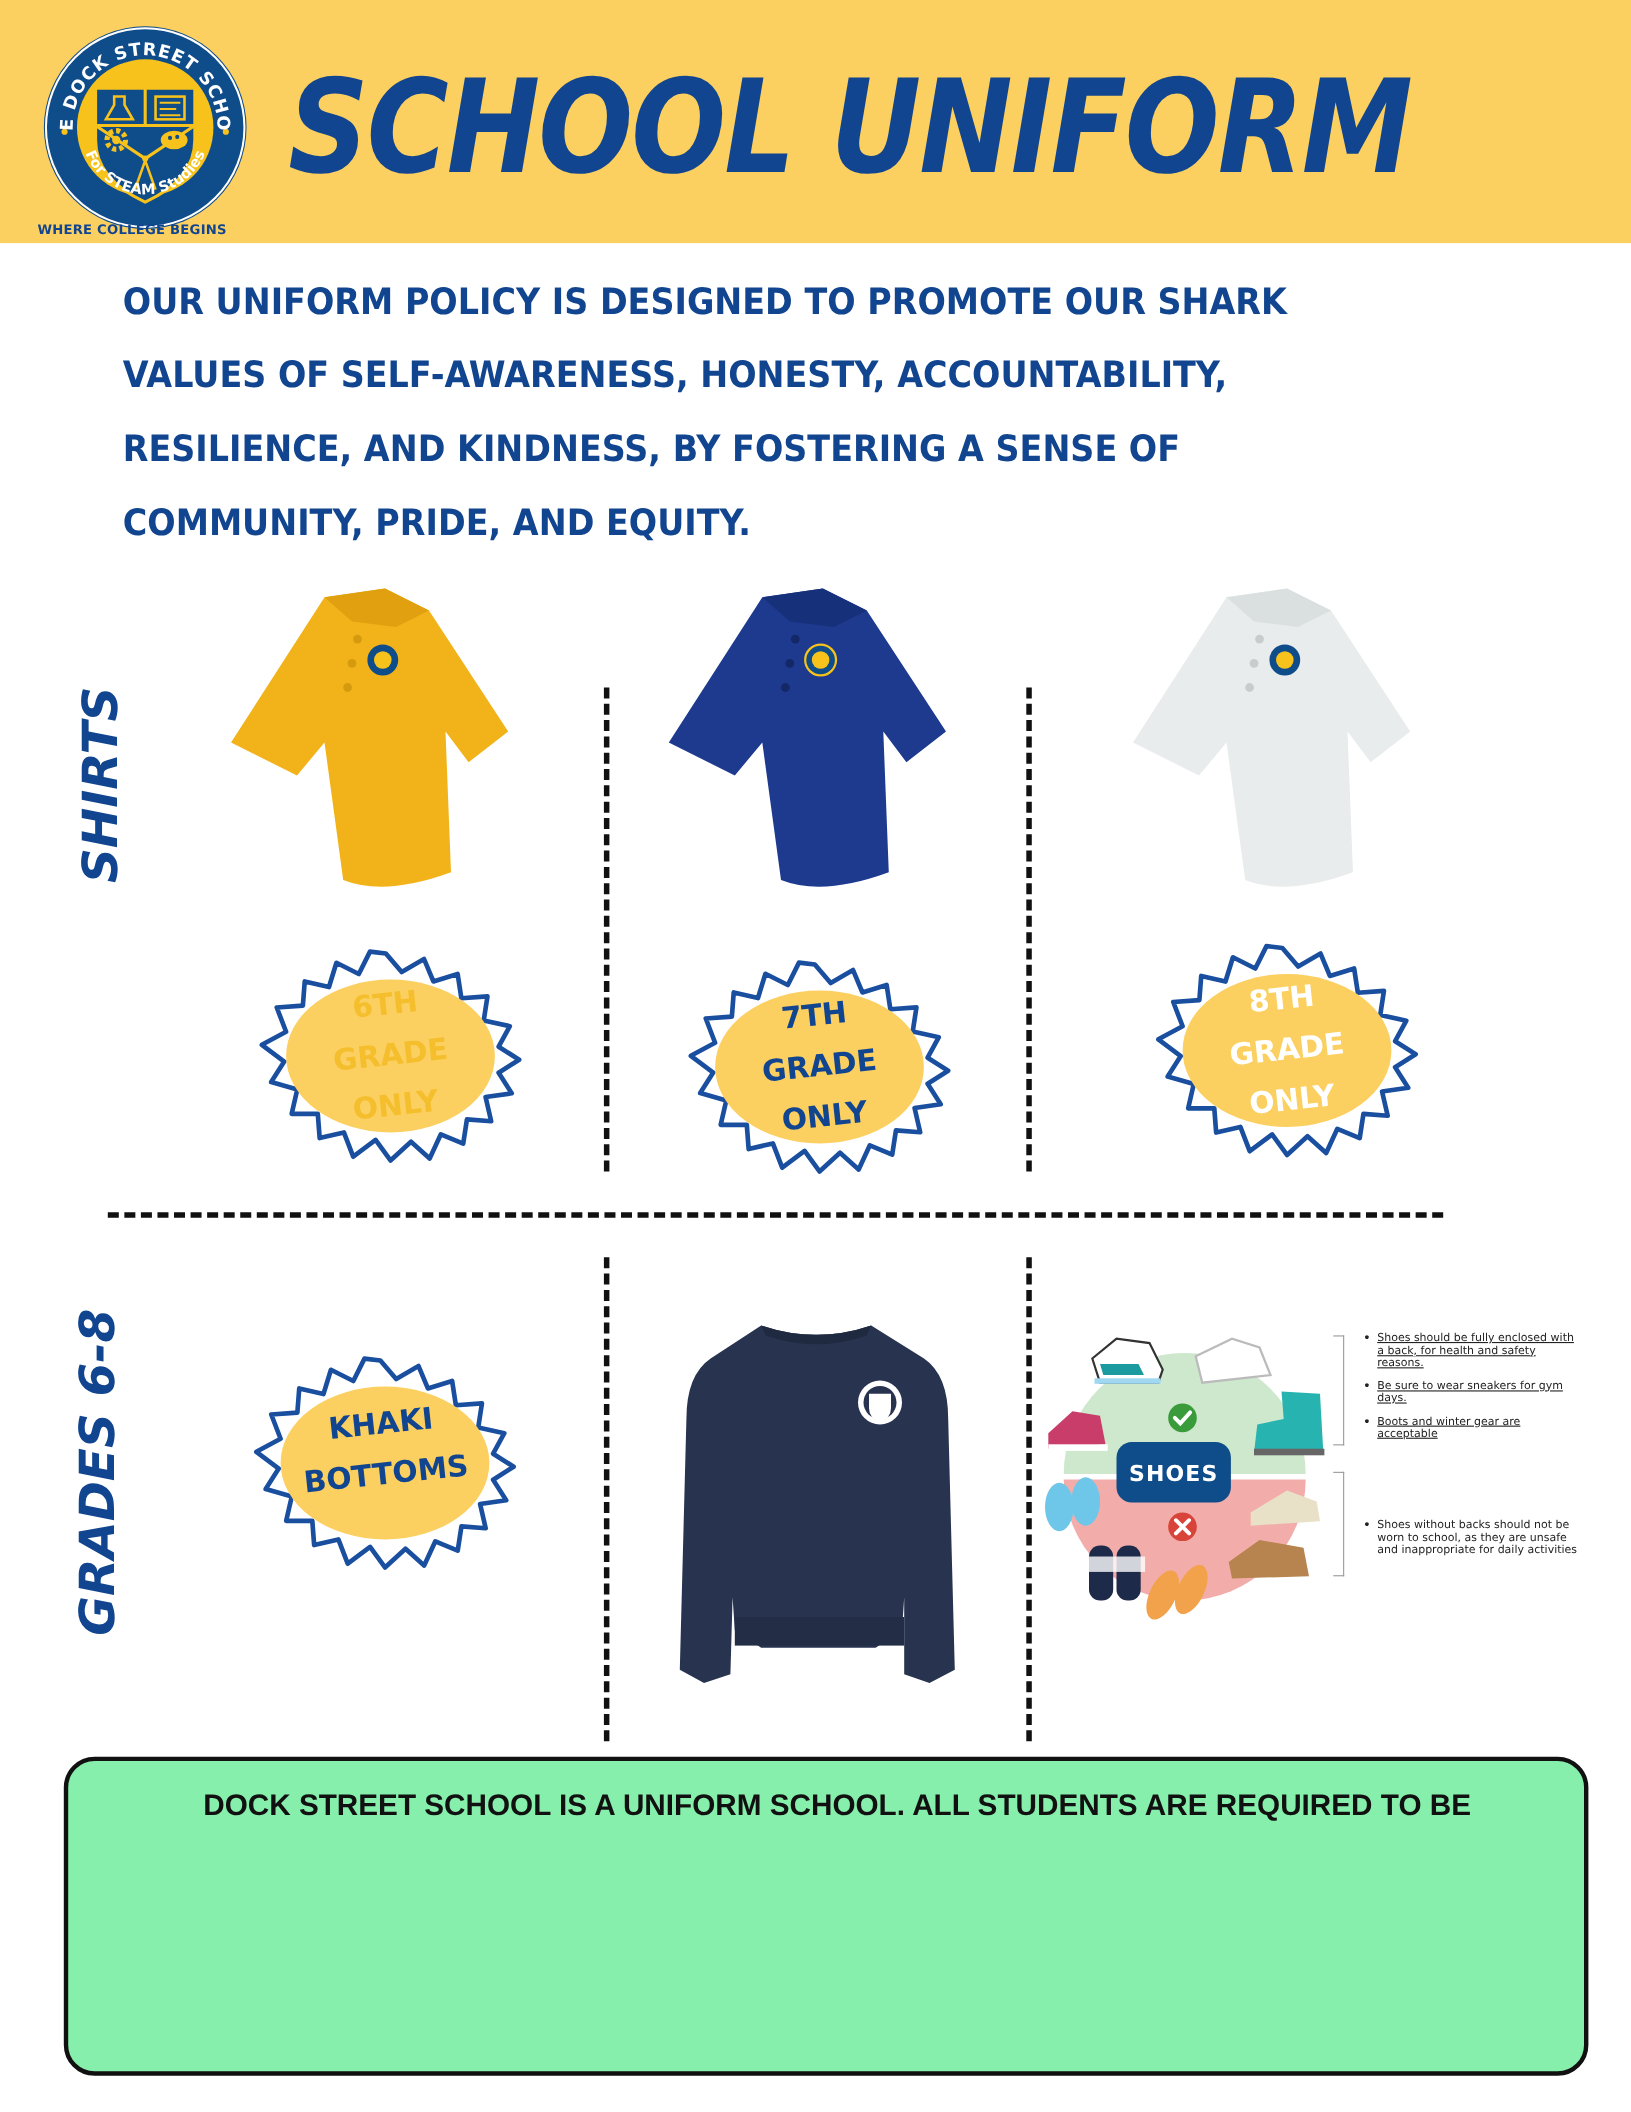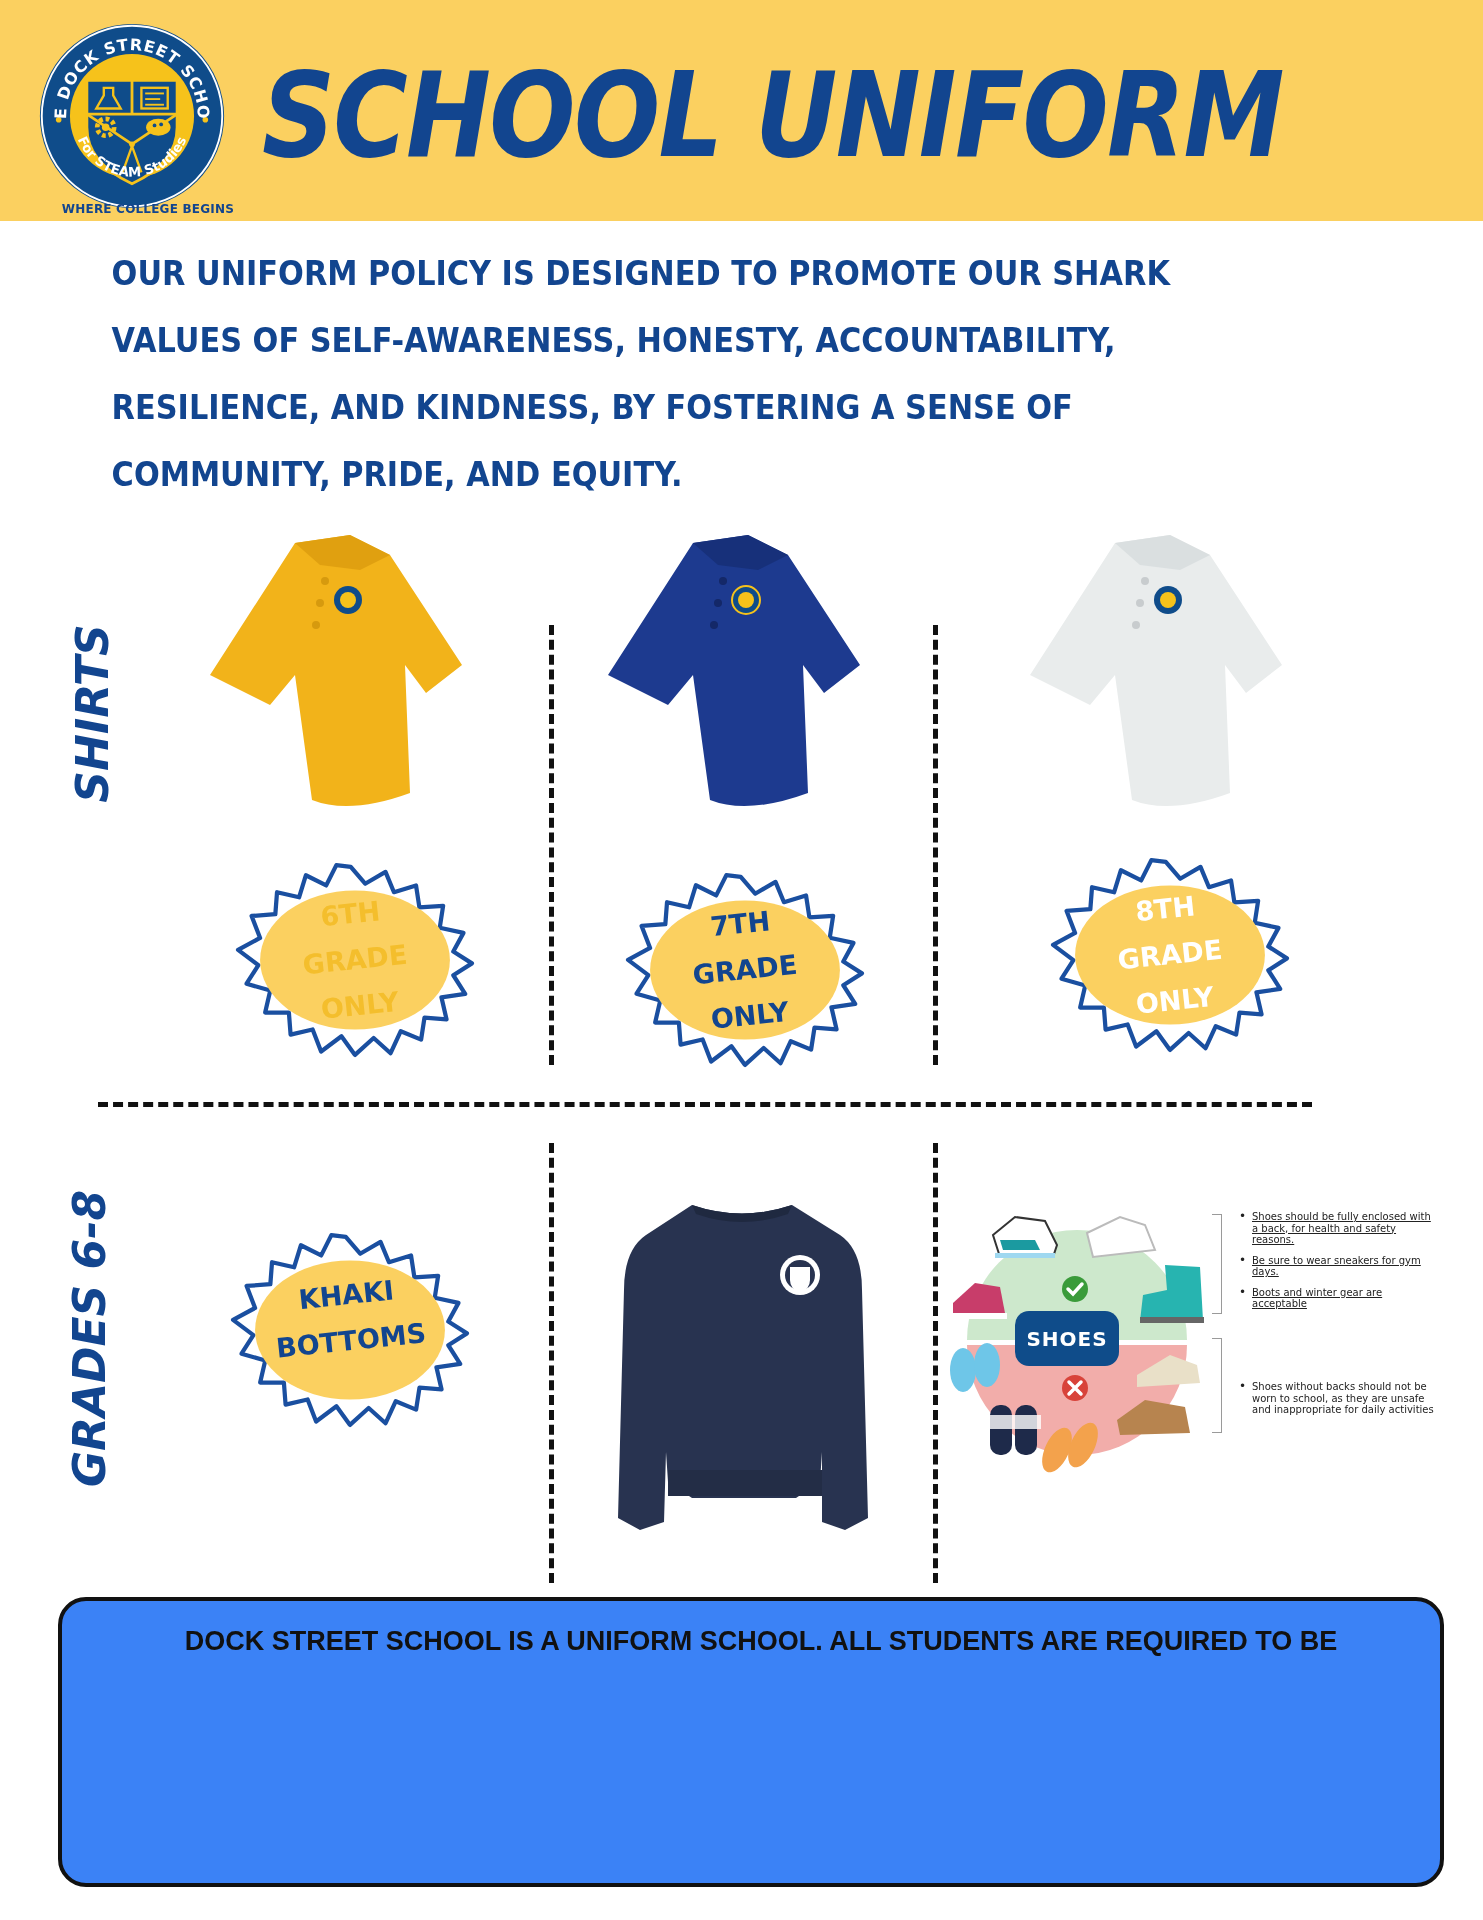--- a/index.html
+++ b/index.html
@@ -1,21 +1,21 @@
 <!DOCTYPE html>
 <html><head>
 <meta charset="utf-8">
 <style>
   * { box-sizing: border-box; margin: 0; padding: 0; }
   html, body { width: 1483px; height: 1920px; background: #ffffff; overflow: hidden; }
   body { position: relative; font-family: "Liberation Sans", sans-serif; }
 
   .header { position: absolute; left: 0; top: 0; width: 1483px; height: 221px; background: #FBD060; }
   .logo { position: absolute; left: 38px; top: 22px; width: 188px; height: 188px; }
-  .logo-tag { position: absolute; left: 34px; top: 202px; width: 200px; text-align: right;
+  .logo-tag { position: absolute; left: 34px; top: 202px; width: 200px; text-align: left;
               font-family: "DejaVu Sans", sans-serif; font-weight: bold; font-size: 12px; color: #12458F; letter-spacing: 0.2px; }
   .title { position: absolute; left: 262px; top: 48px; width: 1150px; height: 135px;
            font-family: "DejaVu Sans", sans-serif; font-weight: bold; font-style: italic;
            font-size: 118px; line-height: 135px; color: #12458F; letter-spacing: -2px;
            transform: scaleX(0.86); transform-origin: left center; white-space: nowrap; }
 
   .statement { position: absolute; left: 60px; top: 240px; width: 1290px; text-align: left; }
   .statement-line { display: block; font-family: "DejaVu Sans", sans-serif; font-weight: bold;
                     font-size: 33px; line-height: 67px; color: #12458F; transform: scaleX(0.92); white-space: nowrap; }
 
@@ -42,21 +42,21 @@
   .shoes { position: absolute; left: 945px; top: 1195px; width: 265px; height: 290px; }
   .shoes svg { width: 100%; height: 100%; }
   .shoes-label { position: absolute; left: 70px; top: 116px; width: 104px; height: 55px; border-radius: 14px; background: #0F4C8A;
                  color: #fff; font-family: "DejaVu Sans", sans-serif; font-weight: bold; font-size: 20px; display: flex; align-items: center; justify-content: center; letter-spacing: 1px; }
 
   .bracket { position: absolute; width: 10px; border: 1.5px solid #9a9a9a; border-left: none; }
   .shoe-notes { position: absolute; left: 1237px; width: 200px; font-family: "DejaVu Sans", sans-serif; font-size: 10px; line-height: 11.5px; color: #222; }
   .shoe-notes li { list-style: none; position: relative; padding-left: 15px; margin-bottom: 9px; }
   .shoe-notes li::before { content: "\2022"; position: absolute; left: 2px; top: 0; font-size: 12px; }
 
-  .notice { position: absolute; left: 58px; top: 1597px; width: 1386px; height: 290px; background: #3b82f6;
+  .notice { position: absolute; left: 58px; top: 1597px; width: 1386px; height: 290px; background: #86efac;
             border: 4px solid #111; border-radius: 28px; text-align: center; padding-left: 20px; }
   .notice-strong { margin-top: 18px; font-family: "Liberation Sans", sans-serif; font-weight: bold; font-size: 27px; line-height: 44px; color: #111; }
   .notice-body { margin-top: 46px; font-family: "Liberation Sans", sans-serif; font-size: 28px; line-height: 43px; color: #111; }
 </style>
 </head>
 <body>
 
 <div class="header">
   <div class="logo">
     <svg viewBox="0 0 200 200" width="188" height="188">

